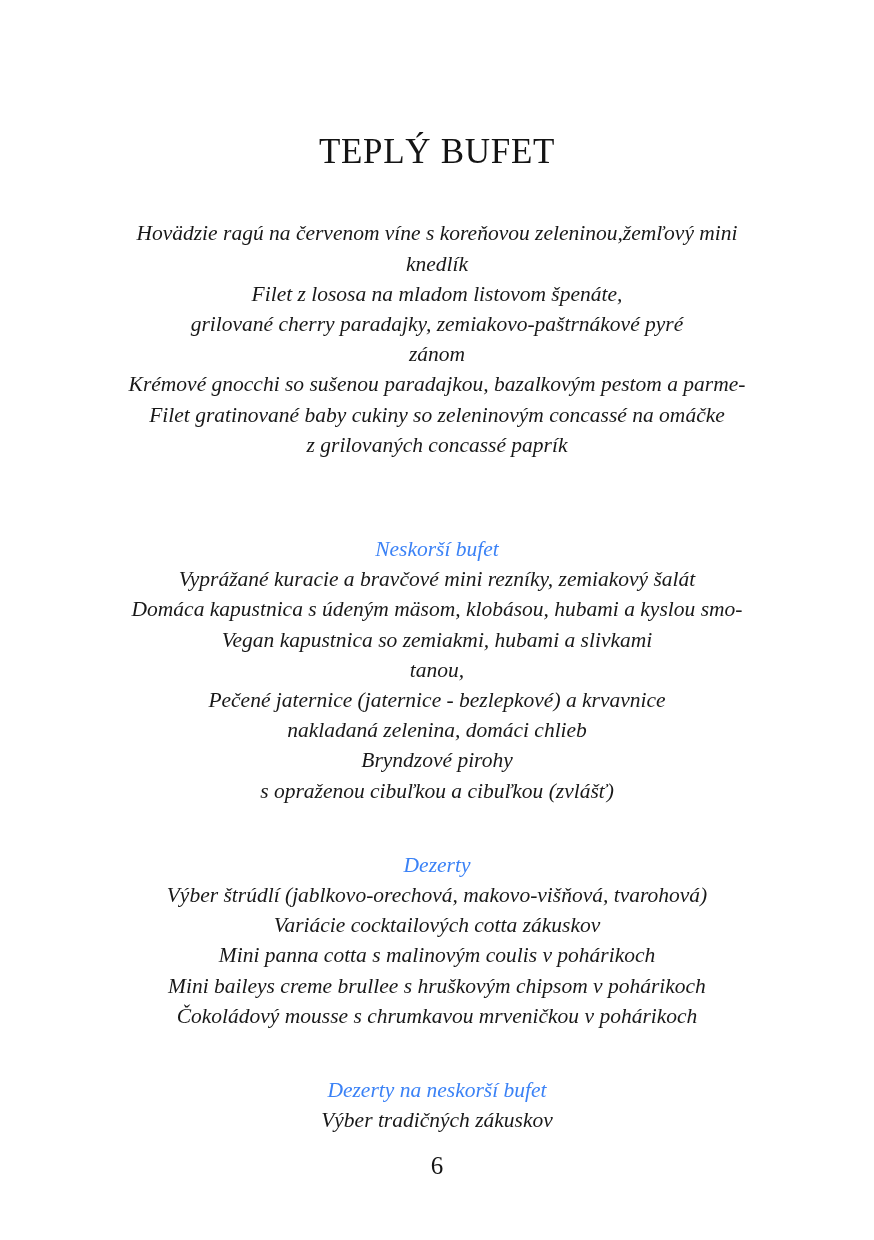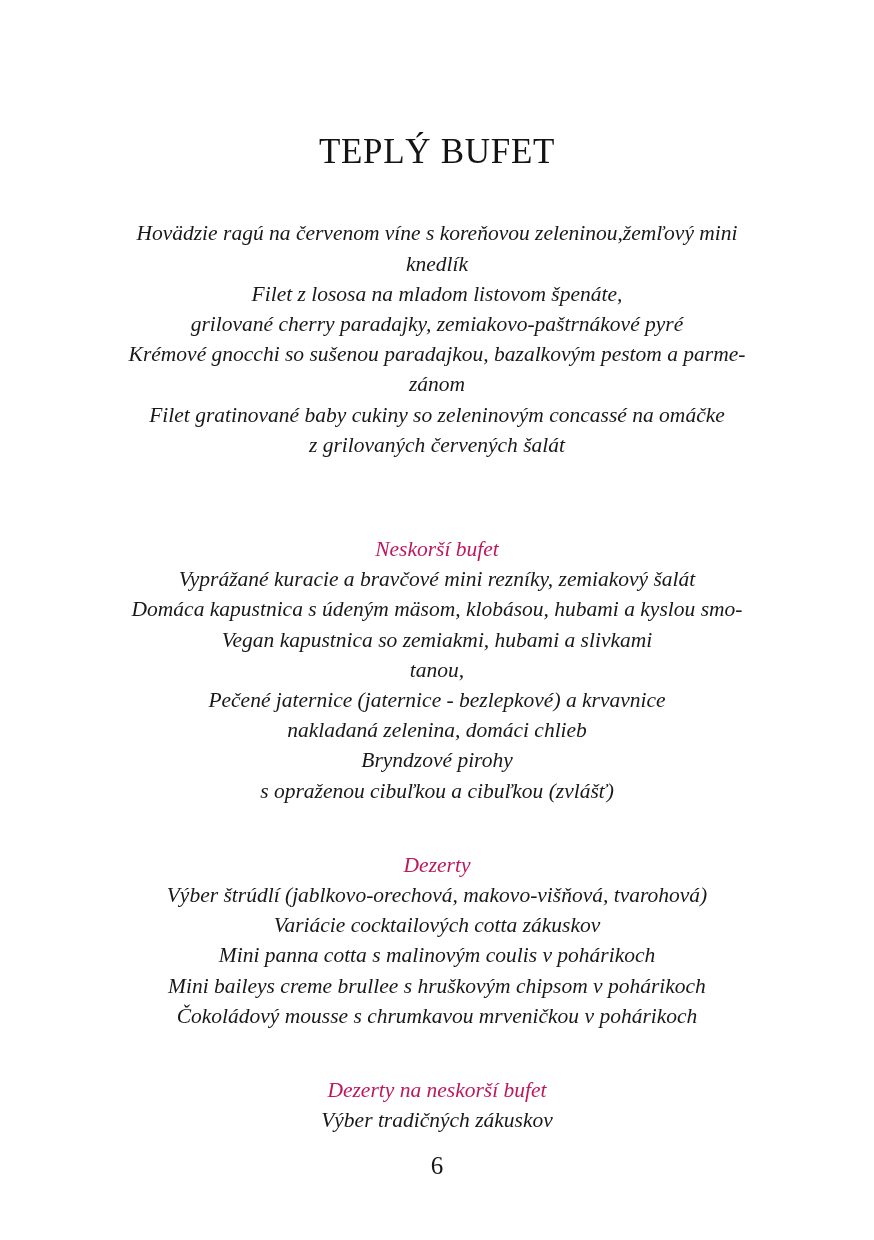--- a/index.html
+++ b/index.html
@@ -47,21 +47,21 @@
   }
   .line {
     display: block;
     white-space: pre-wrap;
   }
   .section-heading {
     display: block;
     text-align: center;
     font-size: 21.5px;
     line-height: 30.2px;
-    color: #be185d;
+    color: #3b82f6;
   }
   .gap-lg { height: 74px; }
   .gap-sm { height: 44px; }
   .page-number {
     position: absolute;
     left: 0;
     top: 1138px;
     width: 874px;
     text-align: center;
     font-size: 25px;
@@ -76,24 +76,24 @@
 
   <div class="content">
 
     <h1 class="doc-title">TEPLÝ BUFET</h1>
 
     <div class="block">
       <span class="line">Hovädzie ragú na červenom víne s koreňovou zeleninou,žemľový mini</span>
       <span class="line">knedlík</span>
       <span class="line">Filet z lososa na mladom listovom špenáte,</span>
       <span class="line">grilované cherry paradajky, zemiakovo-paštrnákové pyré</span>
+      <span class="line">zánom</span>
       <span class="line">Krémové gnocchi so sušenou paradajkou, bazalkovým pestom a parme-</span>
-      <span class="line">zánom</span>
       <span class="line">Filet gratinované baby cukiny so zeleninovým concassé na omáčke</span>
-      <span class="line">z grilovaných červených šalát</span>
+      <span class="line">z grilovaných concassé paprík</span>
     </div>
 
     <div class="gap-lg"></div>
 
     <div class="block">
       <span class="section-heading">Neskorší bufet</span>
       <span class="line">Vyprážané kuracie a bravčové mini rezníky, zemiakový šalát</span>
       <span class="line">Domáca kapustnica s údeným mäsom, klobásou, hubami a kyslou smo-</span>
       <span class="line">Vegan kapustnica so zemiakmi, hubami a slivkami</span>
       <span class="line">tanou,</span>

